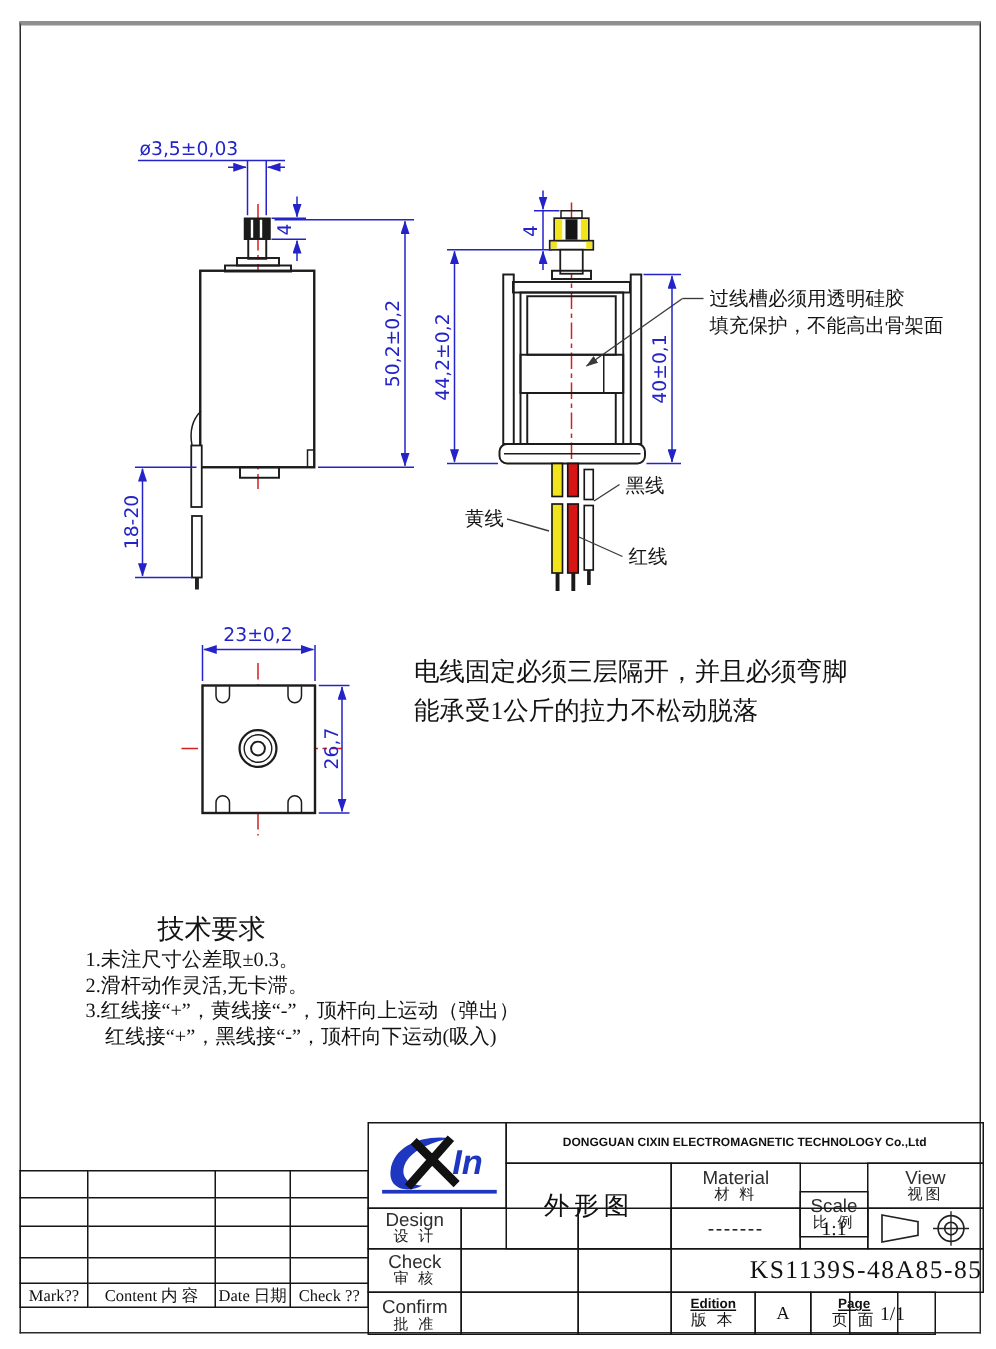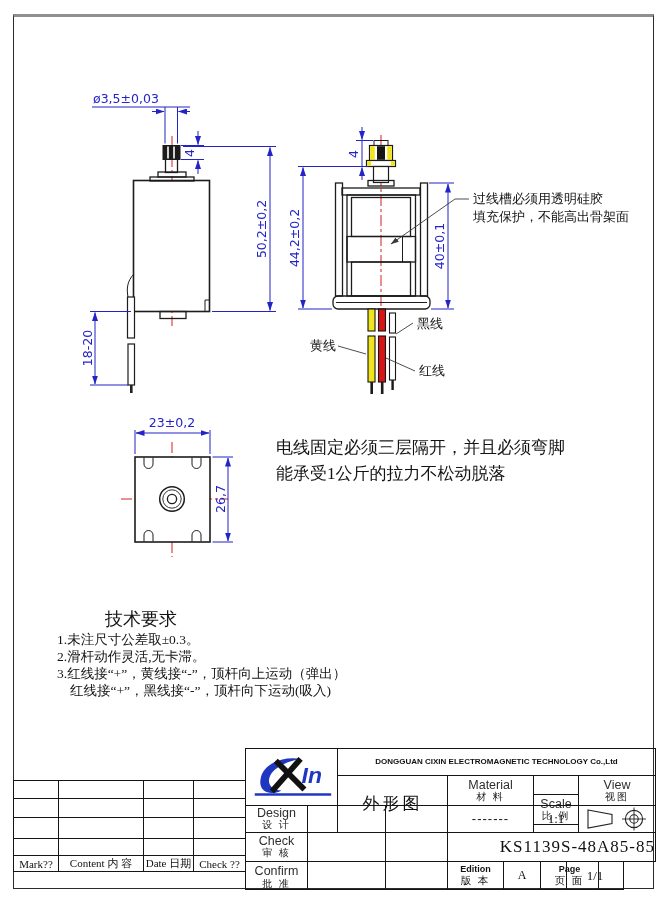--- a/index.html
+++ b/index.html
@@ -12,21 +12,21 @@
   .olf{fill:#ffffff;stroke:#1c1c1c;stroke-width:1.2;}
   .dim{stroke:#2323c8;stroke-width:1;fill:none;}
   .dimtext{fill:#2323c8;font:12.5px "DejaVu Sans",sans-serif;}
   .cl{stroke:#d42020;stroke-width:1;stroke-dasharray:11 3 3 3;fill:none;}
   .cjk{fill:#131313;font:13px "Liberation Serif",serif;}
   .lead{stroke:#3a3a3a;stroke-width:0.9;fill:none;}
   .note{position:absolute;color:#131313;font-family:"Liberation Serif",serif;}
   .cell{position:absolute;border:1px solid #151515;box-sizing:border-box;display:flex;flex-direction:column;align-items:center;justify-content:center;line-height:1.05;background:transparent;}
   .en{color:#2e2e2e;font-size:12.5px;font-family:"Liberation Sans",sans-serif;}
   .cn{color:#1a1a1a;font-size:10px;font-family:"Liberation Serif",serif;letter-spacing:2px;}
-  .smen{color:#111;font-size:9px;font-weight:bold;font-family:"Liberation Sans",sans-serif;}
+  .smen{color:#111;font-size:9px;font-weight:bold;font-family:"Liberation Sans",sans-serif;text-decoration:underline;}
   .smcn{color:#111;font-size:10.5px;font-family:"Liberation Serif",serif;letter-spacing:2px;}
   table.chg{position:absolute;left:13px;top:780px;border-collapse:collapse;table-layout:fixed;width:233px;}
   table.chg td{border:1px solid #151515;padding:0;font-size:11px;text-align:center;color:#111;font-family:Liberation Serif, serif;white-space:nowrap;overflow:hidden;}
 </style>
 </head>
 <body>
 
 <div class="frame"></div>
 
 <svg width="664" height="745" viewBox="0 0 664 745" style="position:absolute;left:0;top:0;">

